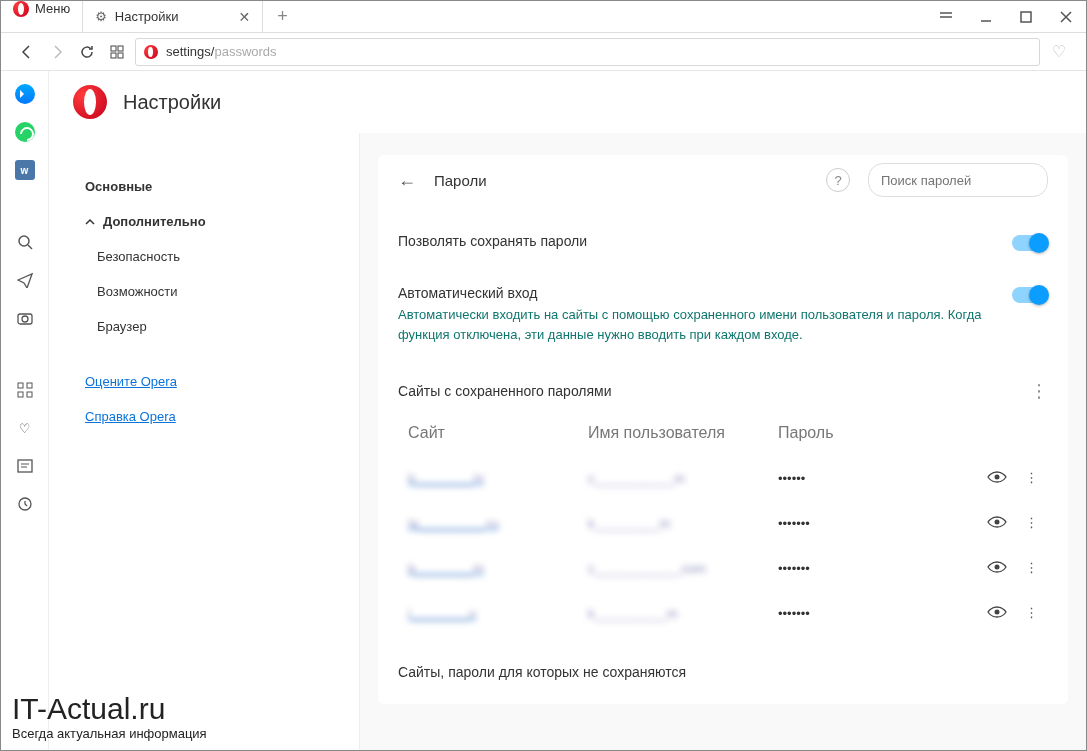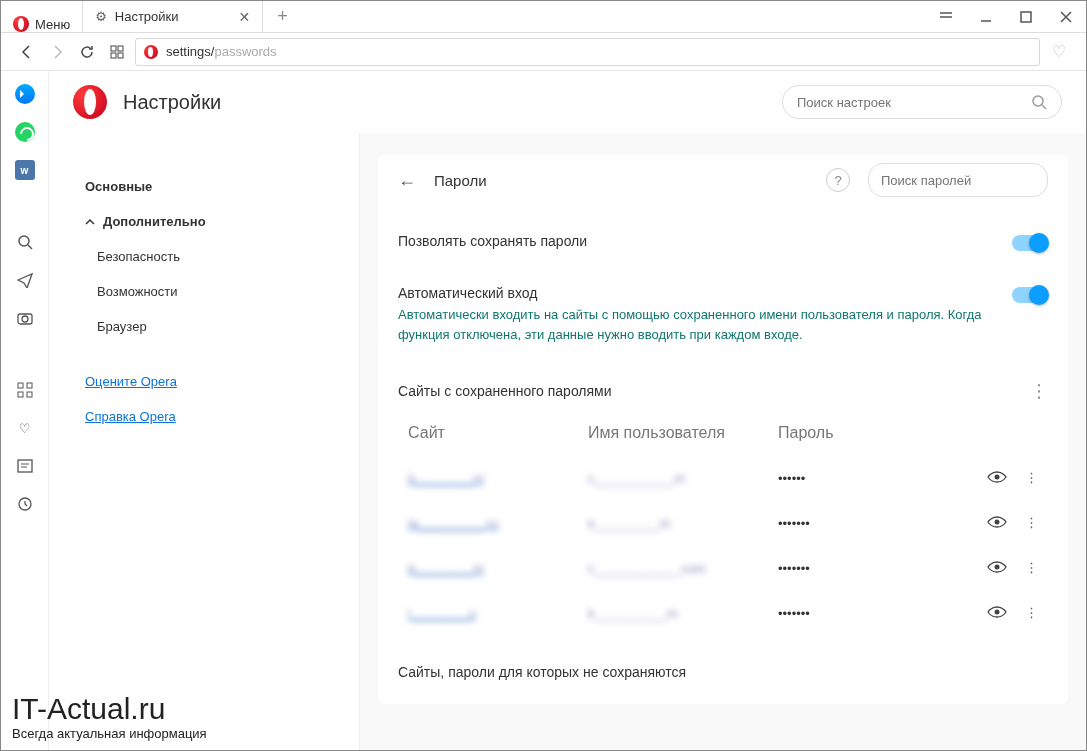--- a/index.html
+++ b/index.html
@@ -1,18 +1,18 @@
 <!DOCTYPE html>
 <html><head>
 <meta charset="utf-8">
 <style>
   *{box-sizing:border-box;margin:0;padding:0;font-family:Arial,Helvetica,sans-serif}
   body{width:1087px;height:751px;background:#fff;overflow:hidden;font-size:13px;color:#333;border:1px solid #888}
   .titlebar{height:32px;background:#fff;display:flex;align-items:stretch;border-bottom:1px solid #ddd}
-  .menu-btn{display:flex;align-items:flex-end;gap:6px;padding:0 12px;border-right:1px solid #ddd}
+  .menu-btn{display:flex;align-items:flex-start;gap:6px;padding:0 12px;border-right:1px solid #ddd}
   .opera-logo{width:16px;height:16px;border-radius:50%;background:radial-gradient(circle at 30% 30%,#ff3b3b,#c4001d);position:relative}
   .opera-logo::after{content:"";position:absolute;top:2px;left:5px;width:6px;height:12px;border-radius:50%;background:#fff}
   .tab{display:flex;align-items:center;gap:8px;padding:0 12px;background:#fff;border-right:1px solid #ddd;position:relative;min-width:180px}
   .tab.active{background:#fff}
   .tab .close{color:#666;font-size:14px;cursor:pointer}
   .gear-ico{color:#666}
   .newtab{display:flex;align-items:center;padding:0 14px;color:#888;font-size:18px;cursor:pointer}
   .win-controls{margin-left:auto;display:flex;align-items:center}
   .win-btn{width:40px;height:32px;display:flex;align-items:center;justify-content:center;color:#555;cursor:pointer}
   .addrbar{height:38px;background:#fff;display:flex;align-items:center;gap:6px;padding:0 14px;border-bottom:1px solid #e5e5e5}
@@ -202,27 +202,20 @@
           <circle cx="8" cy="8" r="6" fill="none" stroke="#555" stroke-width="1.3"></circle>
           <path d="M8 5v3l2 2" stroke="#555" fill="none" stroke-width="1.3"></path>
         </svg>
       </div>
   </div>
 
   <div class="content">
     <div class="settings-head">
       <span class="big-opera"></span>
       <h1 class="page-title">Настройки</h1>
-      <div class="search-settings">
-        <input placeholder="Поиск настроек" style="">
-        <svg width="15" height="15">
-            <circle cx="6" cy="6" r="5" fill="none" stroke="#999" stroke-width="1.5"></circle>
-            <path d="M10 10l4 4" stroke="#999" stroke-width="1.5"></path>
-          </svg>
-      </div>
     </div>
 
     <div class="content-body">
 
       <div class="side-nav">
         <div class="nav-item bold">Основные</div>
         <div class="nav-item bold">
           <svg width="10" height="10">
               <path d="M1 7l4-4 4 4" fill="none" stroke="#333" stroke-width="1.5"></path>
             </svg>

